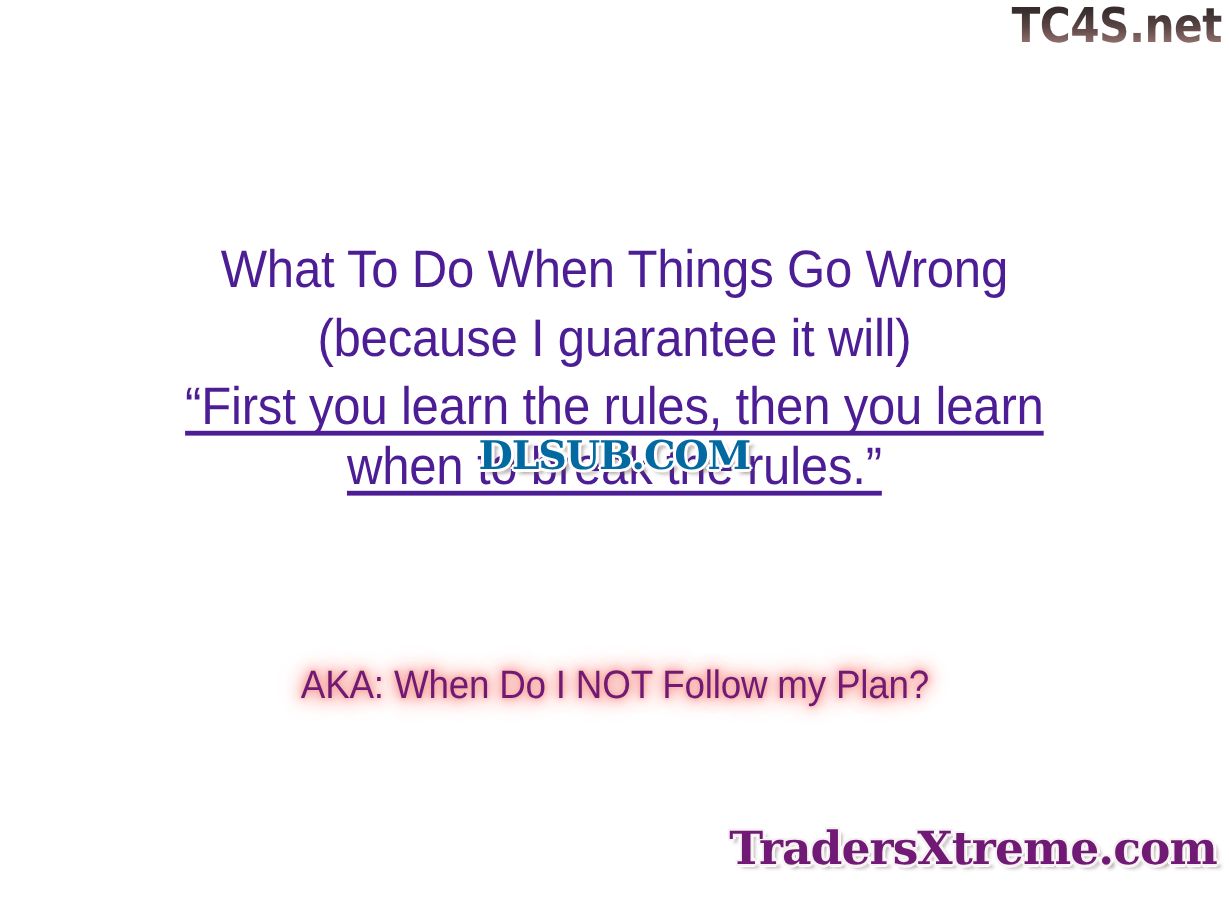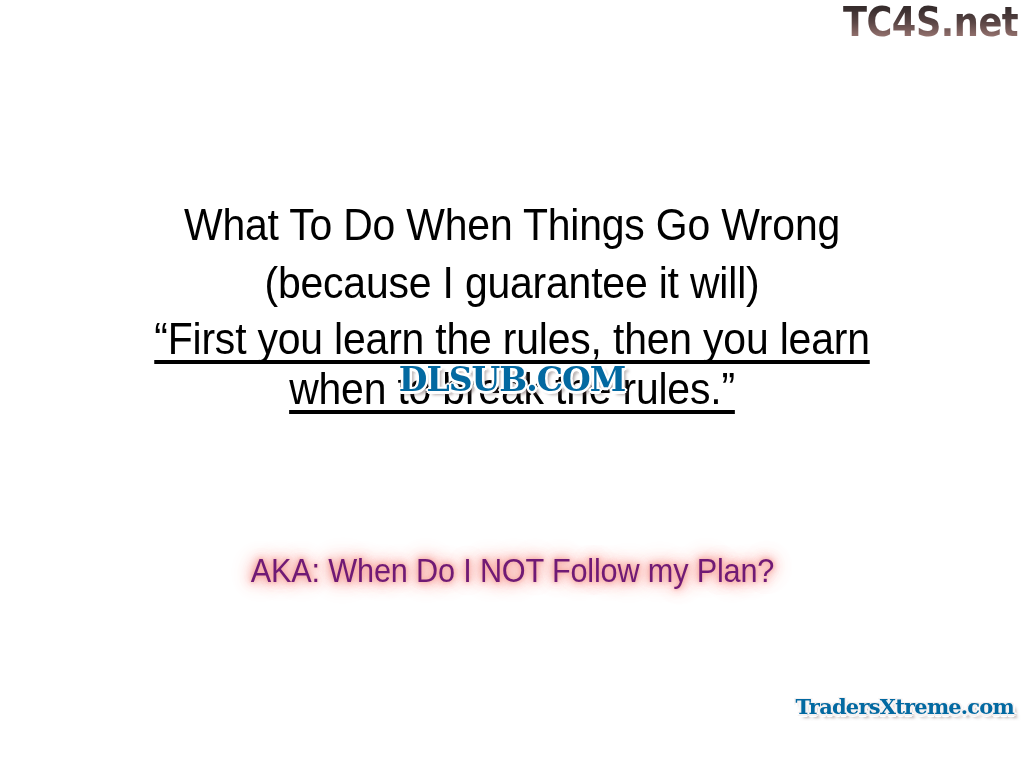--- a/index.html
+++ b/index.html
@@ -50,21 +50,21 @@
     user-select: none;
   }
 
   
   #body-text {
     position: absolute;
     left: 0;
     right: 0;
     top: 196px;
     text-align: center;
-    color: #000000;
+    color: #4c1d95;
     font-family: "Liberation Sans", sans-serif;
   }
   .headline {
     font-size: 44px;
     line-height: 58px;
     letter-spacing: -0.2px;
     transform: scaleX(0.93);
     font-weight: normal;
     white-space: nowrap;
   }
@@ -138,26 +138,26 @@
        0 0 30px #fac9c5;
   }
 
   
   #tradersxtreme-watermark {
     position: absolute;
     right: 10px;
     bottom: 8px;
     font-family: "DejaVu Serif", serif;
     font-weight: bold;
-    font-size: 21px;
+    font-size: 38px;
     line-height: 34px;
     letter-spacing: -0.8px;
     white-space: nowrap;
     user-select: none;
-    color: #0369a1;
+    color: #701a75;
     text-shadow:
       -1.5px -1.5px 0 #f6f2f2,
        1.5px -1.5px 0 #f6f2f2,
       -1.5px  1.5px 0 #f6f2f2,
        1.5px  1.5px 0 #f6f2f2,
       -2.5px  0     0 #ffffff,
        2.5px  0     0 #ffffff,
        0     -2.5px 0 #ffffff,
        0      2.5px 0 #ffffff,
        3.5px  3.5px 3px rgba(120,100,100,0.5);

